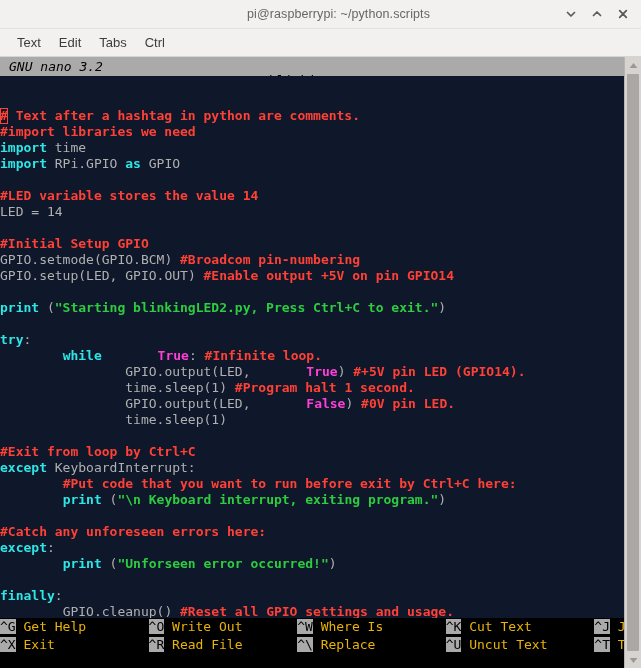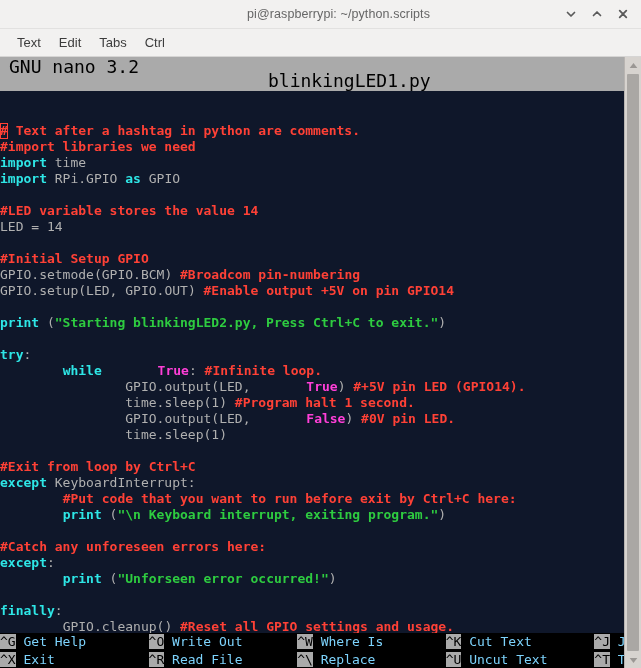--- a/index.html
+++ b/index.html
@@ -90,29 +90,30 @@
   }
   #term {
     flex: 1 1 auto;
     position: relative;
     background: #000000;
     overflow: hidden;
   }
 
   
   #nano-header {
-    height: 34px;
+    height: 19px;
     background: #aaaaaa;
     color: #000000;
     font-family: "DejaVu Sans Mono", monospace;
-    font-size: 18px;
+    font-size: 13px;
     line-height: 19px;
     white-space: pre;
     position: relative;
     overflow: hidden;
+    font-style: italic;
   }
   #nano-header .hdr-version { position: absolute; left: 9px; top: 0; }
   #nano-header .hdr-file    { position: absolute; left: 268px; top: 14px; }
 
   
   #code {
     position: relative;
     background: #0f172a;
     font-family: "DejaVu Sans Mono", monospace;
     font-size: 13px;
@@ -158,21 +159,21 @@
     position: absolute;
     top: 0;
     height: 18px;
     white-space: pre;
     color: #d8d8d8;
   }
   .help-key {
     background: #aaaaaa;
     color: #000000;
   }
-  .help-label { color: #7dd3fc; text-align: center; }
+  .help-label { color: #eab308; text-align: center; }
 
   
   #scrollbar {
     width: 17px;
     flex: 0 0 17px;
     background: #d7d3cf;
     border-left: 1px solid #b8b4b1;
     display: flex;
     flex-direction: column;
     box-sizing: border-box;

